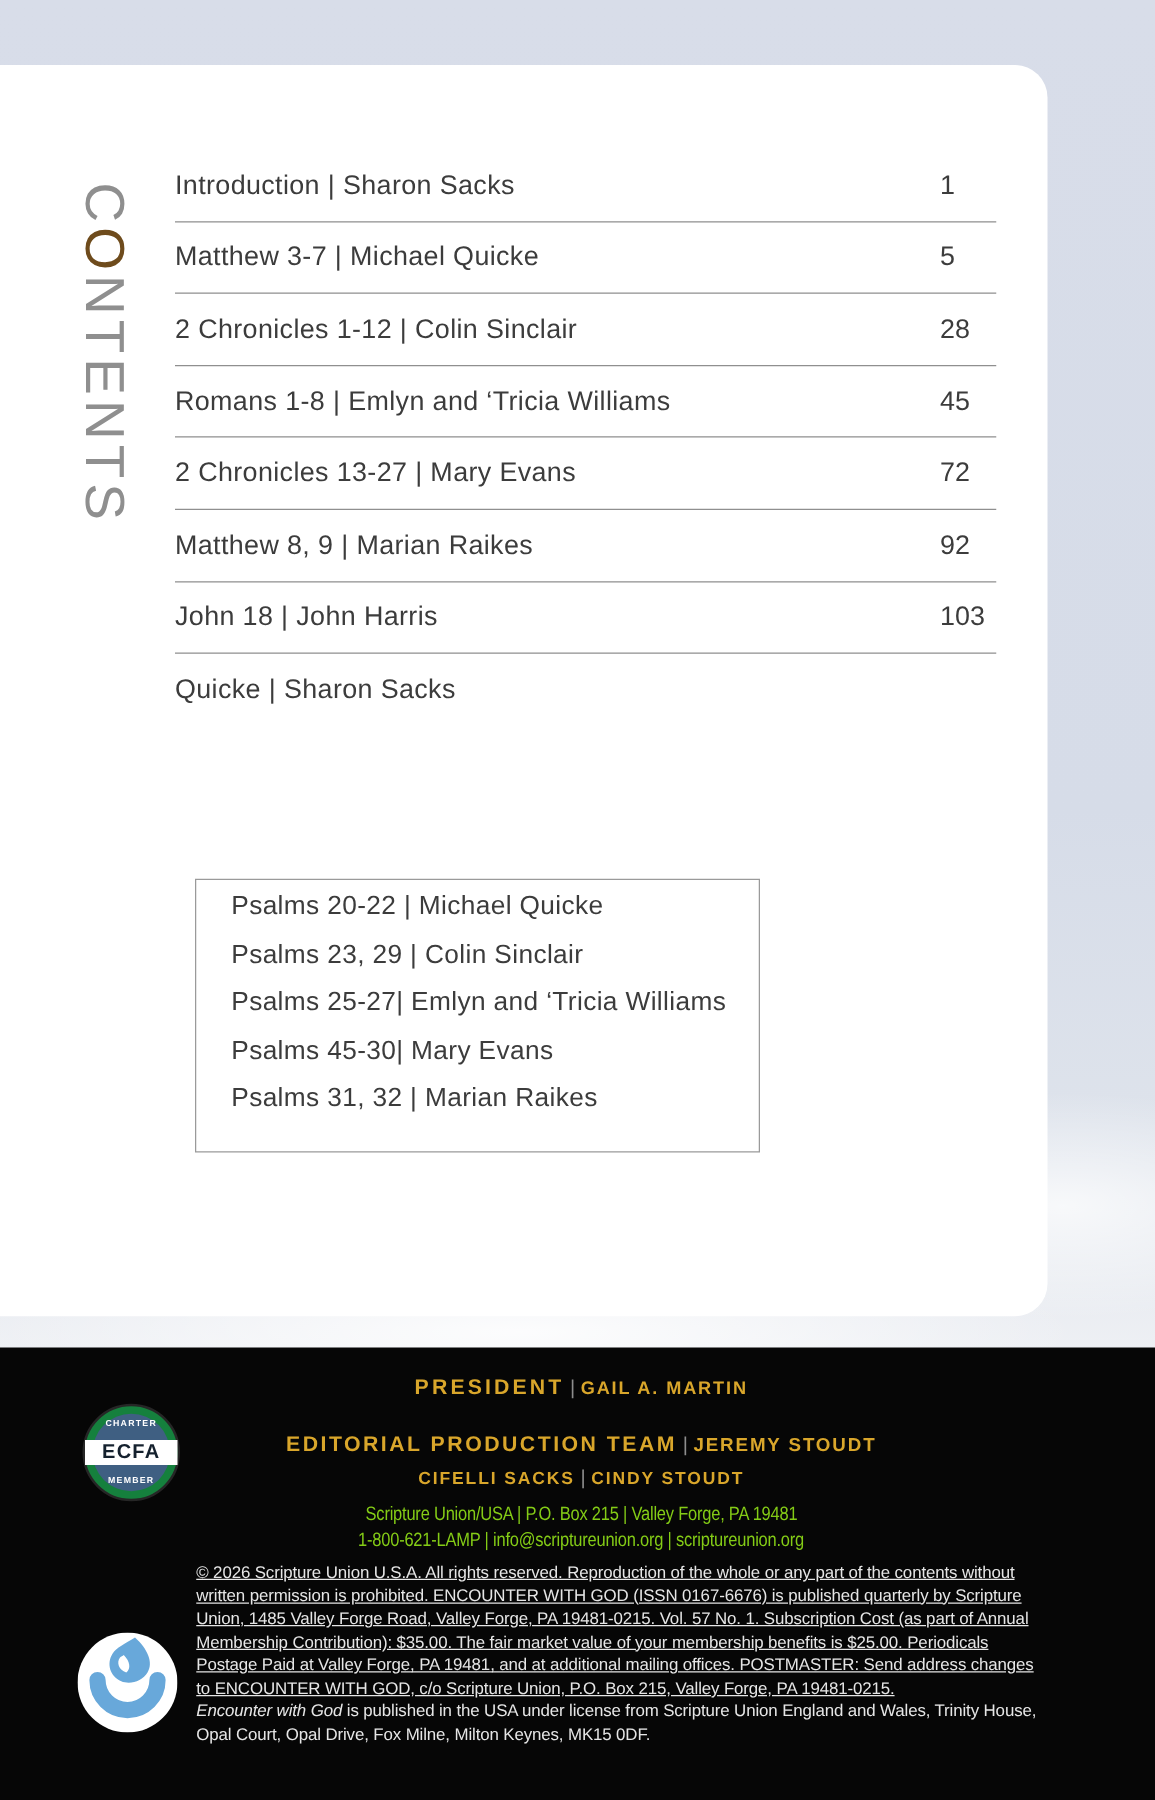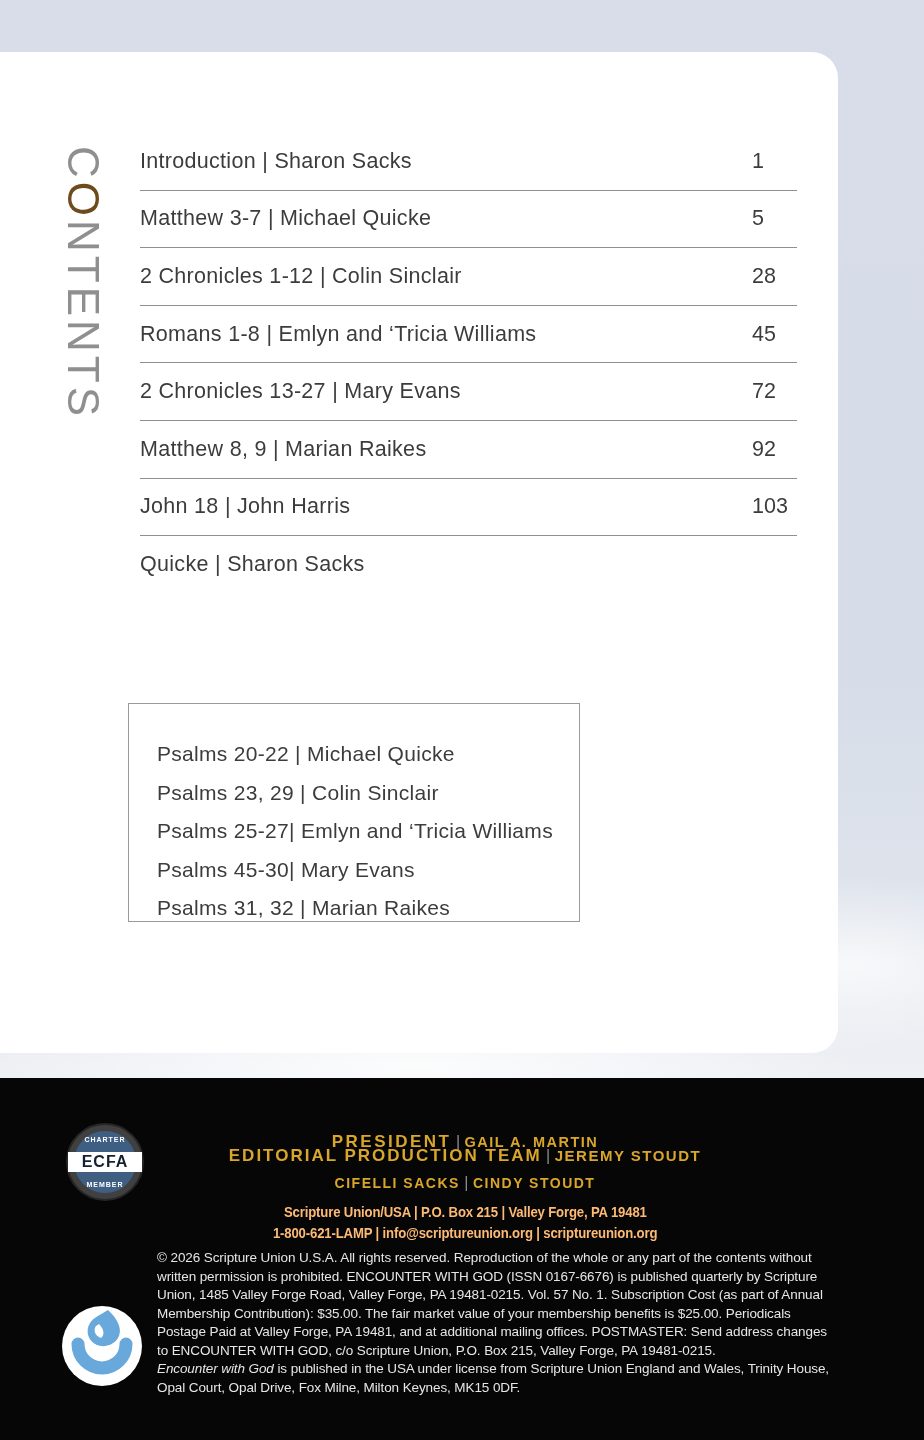--- a/index.html
+++ b/index.html
@@ -11,58 +11,58 @@
       linear-gradient(180deg,#d8dde9 0%,#d6dce8 45%,#dfe4ec 65%,#eef0f4 75%,#f1f3f5 78%);}
   
   .card{position:absolute;left:0;top:52px;width:838px;height:1001px;background:#ffffff;
     border-radius:0 26px 26px 0;}
   
   .contents-vertical{position:absolute;left:108px;top:94px;width:300px;height:48px;
     transform:rotate(90deg);transform-origin:0 0;
     font-size:44px;letter-spacing:4px;color:#8f8f8f;font-weight:400;white-space:nowrap;}
   .contents-vertical .o-brown{color:#6e4b1c;}
   
-  .toc-list{position:absolute;left:140px;top:81px;width:657px;}
+  .toc-list{position:absolute;left:140px;top:68px;width:657px;}
   .toc-row{height:56.6px;display:flex;justify-content:space-between;align-items:center;
     border-bottom:1px solid #8f8f8f;}
   .toc-row.no-line{border-bottom:none;}
   .toc-label{font-size:21.5px;color:#3c3c3c;letter-spacing:.3px;}
   .toc-page{width:45px;text-align:left;font-size:21.5px;color:#3c3c3c;}
   
-  .psalms-box{position:absolute;left:128px;top:651px;width:452px;height:219px;
-    border:1px solid #9a9a9a;box-sizing:border-box;padding-top:31px;}
+  .psalms-box{position:absolute;left:156px;top:651px;width:452px;height:219px;
+    border:1px solid #9a9a9a;box-sizing:border-box;padding-top:2px;}
   .psalm-item{height:38.5px;line-height:38.5px;padding-left:28px;font-size:21px;
     color:#3c3c3c;letter-spacing:.3px;white-space:nowrap;}
   
   .footer{position:absolute;left:0;top:1078px;width:924px;height:362px;background:#060606;}
   .f-center{position:absolute;left:150px;width:630px;text-align:center;white-space:nowrap;}
   .pipe{color:#8d8d8d;font-weight:400;}
   .gold-label{color:#d9a62b;font-weight:700;}
   .gold-name{color:#d9a62b;font-weight:700;}
-  .line1{top:54px;}
+  .line1{top:22px;}
   .line1 .gold-label{font-size:17px;letter-spacing:2.5px;}
   .line1 .gold-name{font-size:14.5px;letter-spacing:1.5px;}
   .line2{top:68px;}
   .line2 .gold-label{font-size:17px;letter-spacing:2px;}
   .line2 .gold-name{font-size:15px;letter-spacing:1.5px;}
   .line3{top:96px;}
   .line3 .gold-name{font-size:14px;letter-spacing:1.5px;}
-  .addr{color:#fdba74;font-weight:700;}
+  .addr{color:#84cc16;font-weight:400;}
   .addr .inner{display:inline-block;transform:scaleX(.85);transform-origin:center;
     font-size:15.5px;letter-spacing:-.2px;}
   .addr1{top:125px;}
   .addr2{top:146px;}
   .f-para{position:absolute;left:157px;width:684px;color:#e6e6e6;font-size:13.5px;
     line-height:18.6px;letter-spacing:-.1px;}
-  .copyright{top:171px;}
+  .copyright{top:171px;text-decoration:underline;}
   .license{top:282px;}
   .license .ital{font-style:italic;}
   
   .ecfa{position:absolute;left:66px;top:45px;width:78px;height:78px;border-radius:50%;
-    background:#404040;border:2px solid #262626;box-sizing:border-box;}
+    background:#15803d;border:2px solid #262626;box-sizing:border-box;}
   .ecfa-inner{position:absolute;left:6px;top:6px;right:6px;bottom:6px;border-radius:50%;
     background:#3f5f82;}
   .ecfa-band{position:absolute;left:0;right:0;top:50%;height:20px;transform:translateY(-50%);
     background:#ffffff;display:flex;align-items:center;justify-content:center;}
   .ecfa-band span{color:#15212e;font-weight:700;font-size:16px;letter-spacing:1px;}
   .ecfa-top,.ecfa-bottom{position:absolute;left:0;right:0;text-align:center;color:#ffffff;
     font-size:7px;font-weight:700;letter-spacing:1px;}
   .ecfa-top{top:11px;}
   .ecfa-bottom{bottom:11px;}
   

